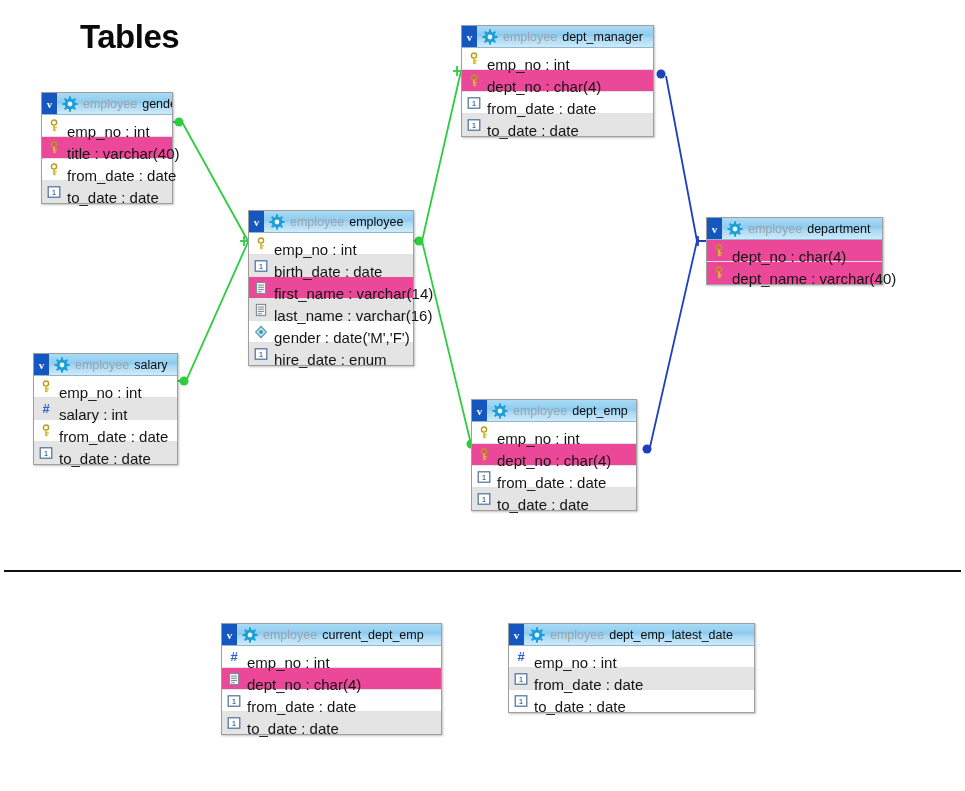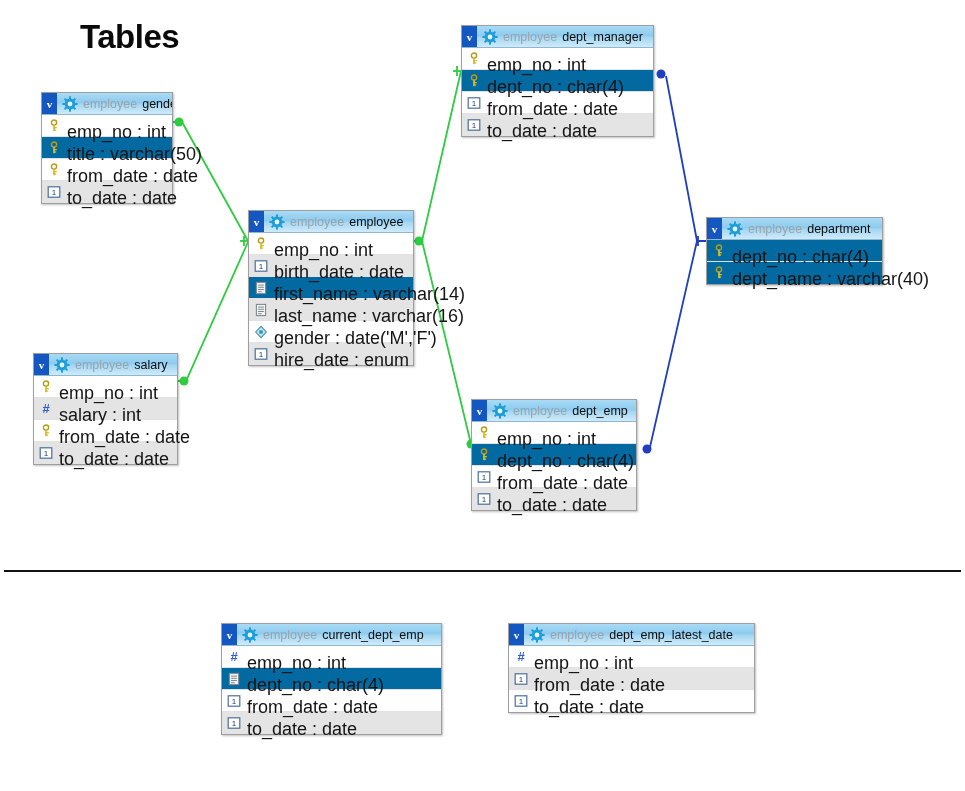--- a/index.html
+++ b/index.html
@@ -69,23 +69,23 @@
     box-sizing:border-box;
     display:flex;align-items:center;
     border-bottom:1px solid #e2e2e2;
     padding-left:5px;
     white-space:nowrap;
     color:#141414;
     background:#ffffff;
   }
   .ent-row:last-child{border-bottom:none;}
   .ent-row.alt{background:#e4e4e4;}
-  .ent-row.pk{background:#0369a1;}
+  .ent-row.pk{background:#ec4899;}
   .row-ico{width:14px;height:14px;margin-right:6px;flex:0 0 auto;display:block;}
-  .row-label{font-size:18px;line-height:14px;margin-top:12px;}
+  .row-label{font-size:15px;line-height:14px;margin-top:12px;}
 
   
   .hash-ico{
     width:14px;margin-right:6px;flex:0 0 auto;
     color:#2f5fd0;font-weight:bold;font-size:13px;
     text-align:center;line-height:14px;
     font-family:"Liberation Sans",sans-serif;
   }
 </style>
 </head>
@@ -164,21 +164,21 @@
           </svg>
           <span class="row-label">emp_no : int</span>
         </div>
         <div class="ent-row pk">
           <svg class="row-ico" viewBox="0 0 14 14">
             <circle cx="7" cy="3.6" r="2.6" fill="none" stroke="#b79b17" stroke-width="1.4"></circle>
             <rect x="6.2" y="5.6" width="1.7" height="6.6" fill="#d8bc2c"></rect>
             <rect x="6.2" y="8.0" width="3.6" height="1.3" fill="#d8bc2c"></rect>
             <rect x="6.2" y="10.4" width="3.0" height="1.3" fill="#d8bc2c"></rect>
           </svg>
-          <span class="row-label">title : varchar(50)</span>
+          <span class="row-label">title : varchar(40)</span>
         </div>
         <div class="ent-row">
           <svg class="row-ico" viewBox="0 0 14 14">
             <circle cx="7" cy="3.6" r="2.6" fill="none" stroke="#b79b17" stroke-width="1.4"></circle>
             <rect x="6.2" y="5.6" width="1.7" height="6.6" fill="#d8bc2c"></rect>
             <rect x="6.2" y="8.0" width="3.6" height="1.3" fill="#d8bc2c"></rect>
             <rect x="6.2" y="10.4" width="3.0" height="1.3" fill="#d8bc2c"></rect>
           </svg>
           <span class="row-label">from_date : date</span>
         </div>

